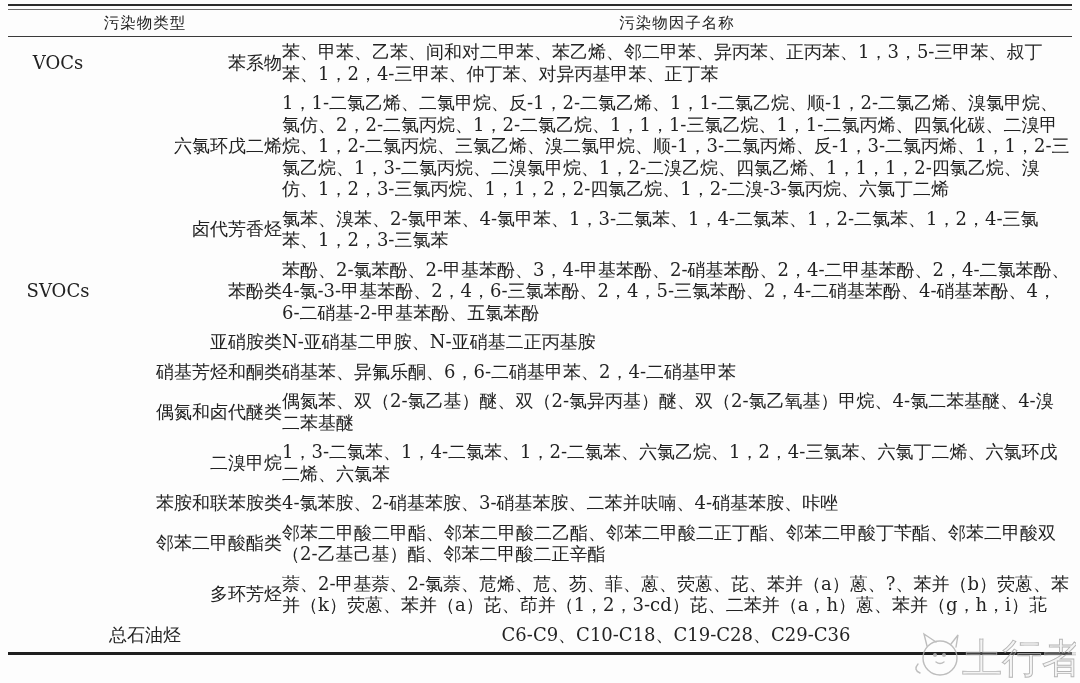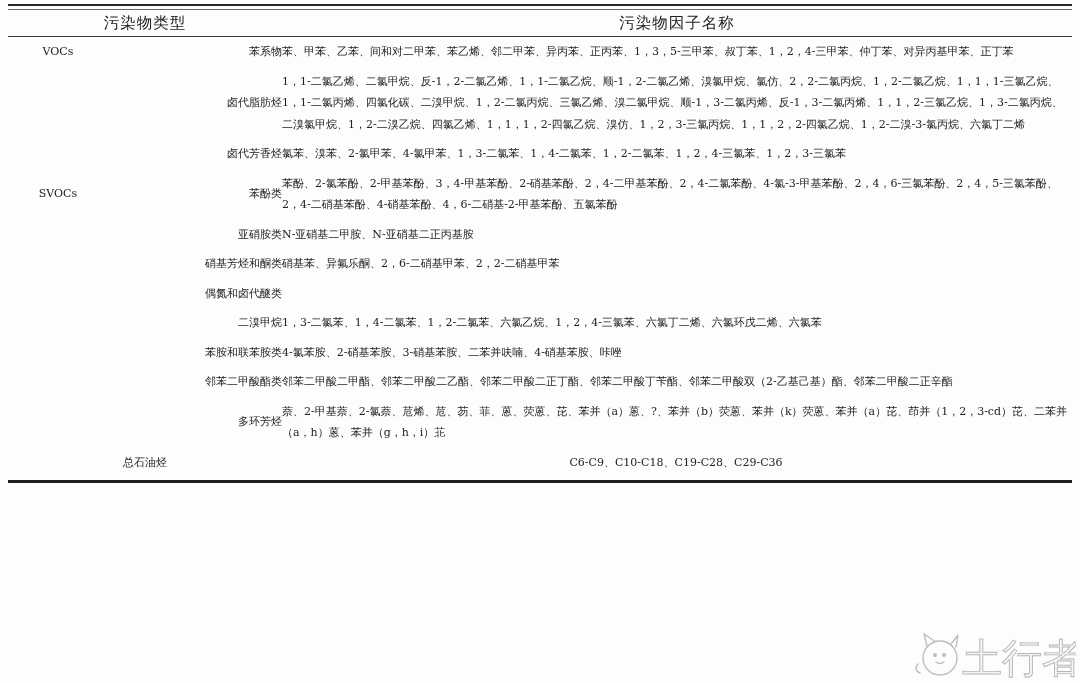--- a/index.html
+++ b/index.html
@@ -20,21 +20,21 @@
 
   .hdr {
     display: grid;
     grid-template-columns: 274px 1fr;
     align-items: center;
     height: 26px;
     font-size: 15.5px;
   }
   .hdr .cell { text-align: center; letter-spacing: 1px; }
 
-  .tbody { font-size: 11px; line-height: 21.5px; }
+  .tbody { font-size: 18px; line-height: 21.5px; }
 
   .row {
     display: grid;
     grid-template-columns: 100px 174px 1fr;
     padding: 4px 0;
   }
   .col-group {
     text-align: center;
     align-self: center;
     font-family: "DejaVu Serif", "Liberation Serif", serif;
@@ -84,21 +84,21 @@
   <div class="tbody">
 
     <div class="row">
       <div class="col-group">VOCs</div>
       <div class="col-category">苯系物</div>
       <div class="col-factors">苯、甲苯、乙苯、间和对二甲苯、苯乙烯、邻二甲苯、异丙苯、正丙苯、1，3，5-三甲苯、叔丁苯、1，2，4-三甲苯、仲丁苯、对异丙基甲苯、正丁苯</div>
     </div>
 
     <div class="row">
       <div class="col-group"></div>
-      <div class="col-category">卤代脂肪烃</div>
+      <div class="col-category">六氯环戊二烯</div>
       <div class="col-factors">1，1-二氯乙烯、二氯甲烷、反-1，2-二氯乙烯、1，1-二氯乙烷、顺-1，2-二氯乙烯、溴氯甲烷、氯仿、2，2-二氯丙烷、1，2-二氯乙烷、1，1，1-三氯乙烷、1，1-二氯丙烯、四氯化碳、二溴甲烷、1，2-二氯丙烷、三氯乙烯、溴二氯甲烷、顺-1，3-二氯丙烯、反-1，3-二氯丙烯、1，1，2-三氯乙烷、1，3-二氯丙烷、二溴氯甲烷、1，2-二溴乙烷、四氯乙烯、1，1，1，2-四氯乙烷、溴仿、1，2，3-三氯丙烷、1，1，2，2-四氯乙烷、1，2-二溴-3-氯丙烷、六氯丁二烯</div>
     </div>
 
     <div class="row">
       <div class="col-group"></div>
       <div class="col-category">卤代芳香烃</div>
       <div class="col-factors">氯苯、溴苯、2-氯甲苯、4-氯甲苯、1，3-二氯苯、1，4-二氯苯、1，2-二氯苯、1，2，4-三氯苯、1，2，3-三氯苯</div>
     </div>
 
     <div class="row">
@@ -109,26 +109,27 @@
 
     <div class="row">
       <div class="col-group"></div>
       <div class="col-category">亚硝胺类</div>
       <div class="col-factors">N-亚硝基二甲胺、N-亚硝基二正丙基胺</div>
     </div>
 
     <div class="row">
       <div class="col-group"></div>
       <div class="col-category">硝基芳烃和酮类</div>
-      <div class="col-factors">硝基苯、异氟乐酮、2，6-二硝基甲苯、2，2-二硝基甲苯</div>
+      <div class="col-factors">硝基苯、异氟乐酮、6，6-二硝基甲苯、2，4-二硝基甲苯</div>
     </div>
 
     <div class="row">
       <div class="col-group"></div>
       <div class="col-category">偶氮和卤代醚类</div>
+      <div class="col-factors">偶氮苯、双（2-氯乙基）醚、双（2-氯异丙基）醚、双（2-氯乙氧基）甲烷、4-氯二苯基醚、4-溴二苯基醚</div>
     </div>
 
     <div class="row">
       <div class="col-group"></div>
       <div class="col-category">二溴甲烷</div>
       <div class="col-factors">1，3-二氯苯、1，4-二氯苯、1，2-二氯苯、六氯乙烷、1，2，4-三氯苯、六氯丁二烯、六氯环戊二烯、六氯苯</div>
     </div>
 
     <div class="row">
       <div class="col-group"></div>

